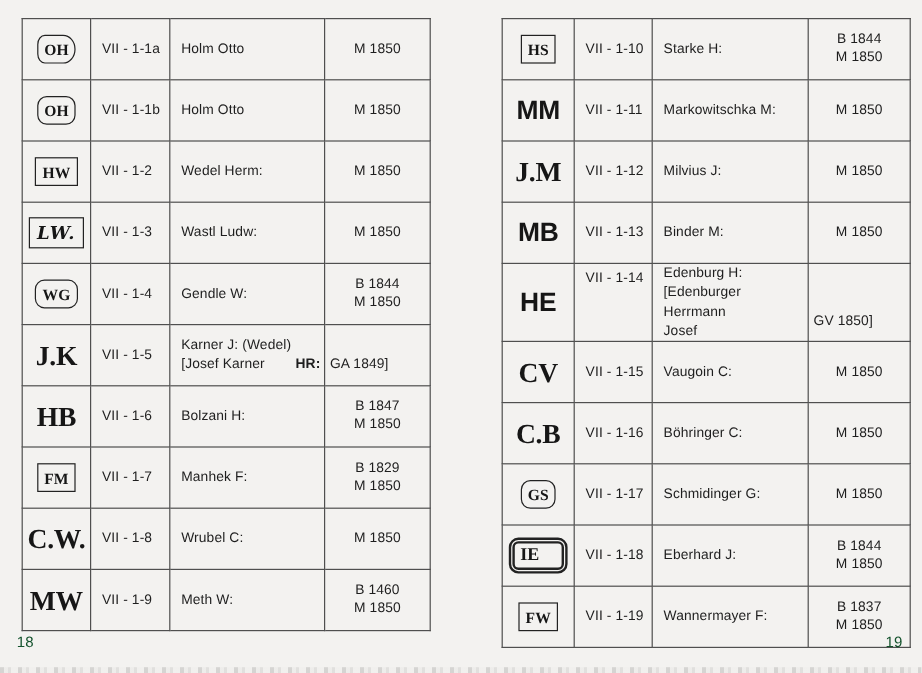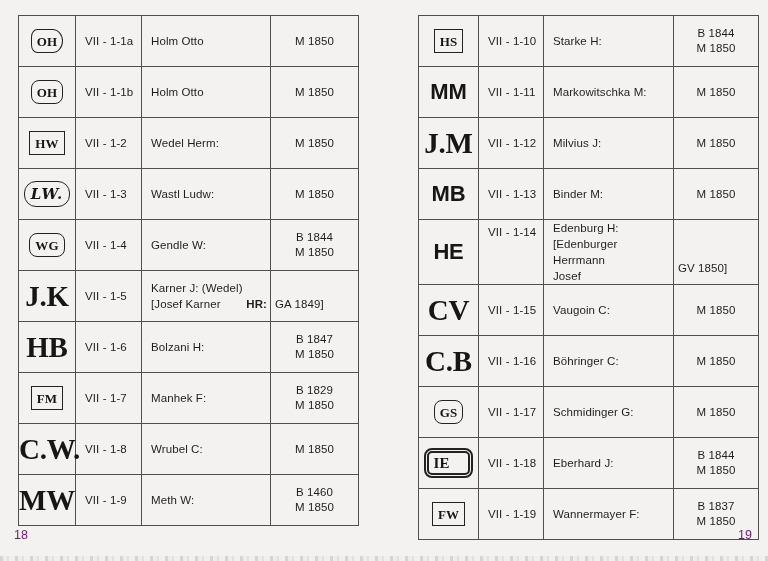--- a/index.html
+++ b/index.html
@@ -46,39 +46,39 @@
     line-height:1;
     white-space:nowrap;
   }
   .font-serif{font-family:"Liberation Serif", serif;}
   .font-sans{font-family:"Liberation Sans", sans-serif;letter-spacing:-.5px;}
   .font-script{
     font-family:"DejaVu Serif", serif;
     font-style:italic;
     letter-spacing:1px;
   }
-  .shape-none{font-size:29px;letter-spacing:-.2px;}
+  .shape-none{font-size:23px;letter-spacing:-.2px;}
   .shape-none.font-sans{font-size:22px;}
   .shape-rect,.shape-rounded,.shape-banner,.shape-rounded-wide{
     border:1.6px solid #222;
     padding:5px 5px 4px 5px;
     font-size:13px;
   }
   .shape-rounded{border-radius:8px;}
   .shape-banner{border-radius:8px 13px 13px 8px / 10px 15px 15px 10px;}
-  .shape-rounded-wide{border-radius:12px;padding:5px 6px 4px 6px;font-size:15px;}
+  .shape-rounded-wide{border-radius:0;padding:5px 6px 4px 6px;font-size:15px;}
   .shape-double{
     border:5px double #222;
     border-radius:8px;
     padding:3px 18px 2px 4px;
     font-size:15px;
   }
   .page-num{
     position:absolute;top:528px;
-    font-size:12.5px;color:#701a75;
+    font-size:12.5px;color:#14532d;
   }
   #page-num-left{left:14px;}
   #page-num-right{left:738px;}
   .scan-edge{
     position:absolute;left:0;bottom:0;width:768px;height:5px;
     background:repeating-linear-gradient(90deg,
       #bdbcba 0 3px, #e9e8e6 3px 7px, #d2d1cf 7px 9px, #efeeec 9px 15px);
     opacity:.55;
   }
 </style>

